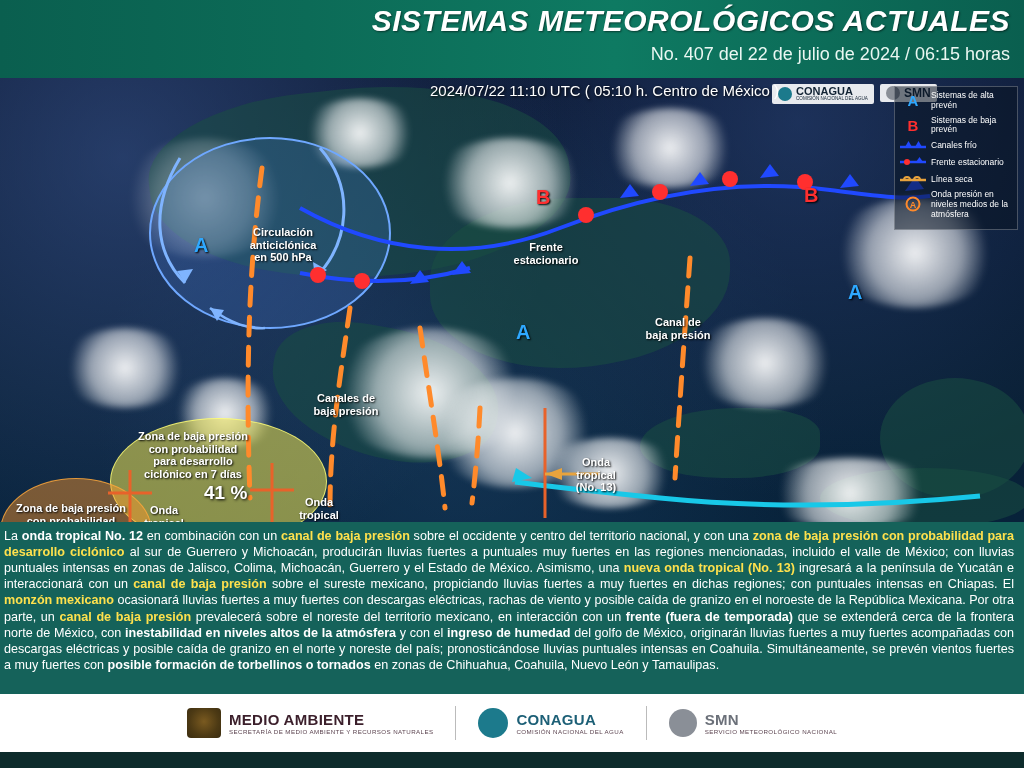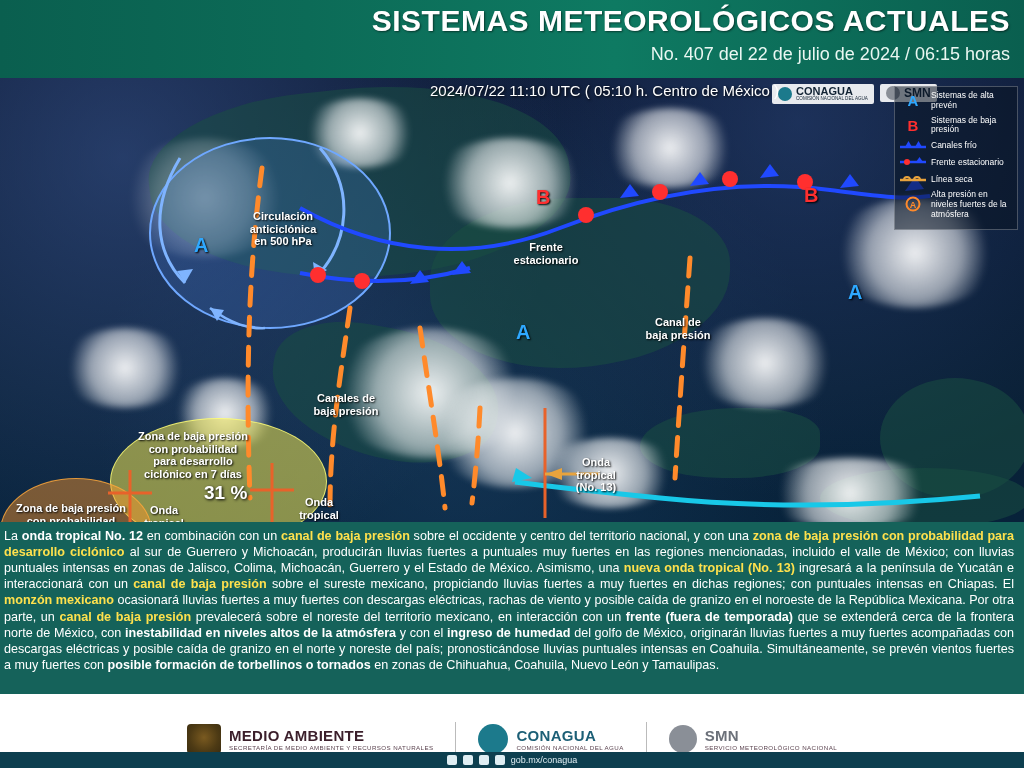--- a/index.html
+++ b/index.html
@@ -3,21 +3,21 @@
 <meta charset="utf-8">
 <style>
   html,body{margin:0;padding:0;background:#0d2b2b;}
   body{width:1024px;height:768px;overflow:hidden;font-family:"Liberation Sans",sans-serif;}
   .page{position:relative;width:1024px;height:768px;}
 
   
   .header{position:absolute;left:0;top:0;width:1024px;height:78px;
     background:linear-gradient(90deg,#0a5f4f 0%,#0c6b57 30%,#0e7a62 60%,#0a5f4f 100%);}
   .header .title{position:absolute;right:14px;top:4px;color:#ffffff;font-weight:bold;
-    font-size:30px;letter-spacing:.5px;text-shadow:1px 1px 2px rgba(0,0,0,.5);}
+    font-size:30px;letter-spacing:.5px;text-shadow:1px 1px 2px rgba(0,0,0,.5);font-style:italic;}
   .header .subtitle{position:absolute;right:14px;top:44px;color:#eaf7f2;font-size:18px;}
 
   
   .map{position:absolute;left:0;top:78px;width:1024px;height:444px;
     background:#0a1226;overflow:hidden;}
   .ocean{position:absolute;inset:0;
     background:
       radial-gradient(circle at 12% 18%, rgba(60,90,150,.55) 0%, rgba(10,18,38,0) 45%),
       radial-gradient(circle at 78% 10%, rgba(50,80,140,.45) 0%, rgba(10,18,38,0) 42%),
       radial-gradient(circle at 45% 78%, rgba(30,70,110,.5) 0%, rgba(10,18,38,0) 55%),
@@ -67,21 +67,21 @@
 
   
   .textblock{position:absolute;left:0;top:522px;width:1024px;height:172px;
     background:#15625a;color:#fff;font-size:12.6px;line-height:1.28;
     padding:6px 10px 0 4px;box-sizing:border-box;text-align:justify;}
   .hl-y{color:#ffe14d;font-weight:bold;}
   .hl-w{color:#ffffff;font-weight:bold;}
 
   
   .footer{position:absolute;left:0;top:694px;width:1024px;height:58px;background:#ffffff;}
-  .footer-inner{display:flex;align-items:center;justify-content:center;gap:22px;height:58px;margin-top:16px;}
+  .footer-inner{display:flex;align-items:center;justify-content:center;gap:22px;height:58px;}
   .fsep{width:1px;height:34px;background:#bbb;}
   .fblock{display:flex;align-items:center;gap:8px;}
   .fseal{width:34px;height:30px;background:
       radial-gradient(circle at 50% 45%,#7a5a20 0%,#4d3a14 60%,#3a2c10 100%);border-radius:4px;}
   .ftitle{font-size:15px;font-weight:bold;color:#3b1f2b;letter-spacing:.3px;}
   .fsub{font-size:6.2px;color:#5c4450;letter-spacing:.4px;}
   .fcircle{width:30px;height:30px;border-radius:50%;background:#1c7a8c;}
   .fcirc2{width:28px;height:28px;border-radius:50%;background:#8a8f97;}
   .bottombar{position:absolute;left:0;top:752px;width:1024px;height:16px;background:#0d3f4f;
     color:#dfeef3;font-size:9px;display:flex;align-items:center;justify-content:center;gap:6px;}
@@ -182,21 +182,21 @@
       <path d="M562,402 l-16,-6 l16,-6 z" fill="#e8a33d"></path>
       <line x1="545" y1="396" x2="600" y2="396" stroke="#e8a33d" stroke-width="3"></line>
     </svg>
 
     <div class="mlabel blueA" style="left:194px;top:156px;font-size:20px;color:#2ea8ff;">A</div>
     <div class="mlabel blueA" style="left:516px;top:243px;font-size:20px;color:#2ea8ff;">A</div>
     <div class="mlabel blueA" style="left:848px;top:203px;font-size:20px;color:#2ea8ff;">A</div>
     <div class="mlabel redB" style="left:536px;top:108px;font-size:20px;color:#ff2f2f;">B</div>
     <div class="mlabel redB" style="left:804px;top:106px;font-size:20px;color:#ff2f2f;">B</div>
 
-    <div class="mlabel" style="left:228px;top:132px;width:110px;white-space:pre-line;">Circulación
+    <div class="mlabel" style="left:228px;top:148px;width:110px;white-space:pre-line;">Circulación
 anticiclónica
 en 500 hPa</div>
     <div class="mlabel" style="left:500px;top:163px;width:92px;white-space:pre-line;">Frente
 estacionario</div>
     <div class="mlabel" style="left:632px;top:238px;width:92px;white-space:pre-line;">Canal de
 baja presión</div>
     <div class="mlabel" style="left:300px;top:314px;width:92px;white-space:pre-line;">Canales de
 baja presión</div>
     <div class="mlabel" style="left:118px;top:352px;width:150px;white-space:pre-line;">Zona de  baja presión
 con probabilidad
@@ -209,21 +209,21 @@
     <div class="mlabel" style="left:136px;top:426px;width:56px;white-space:pre-line;">Onda
 tropical
 No. 11</div>
     <div class="mlabel" style="left:290px;top:418px;width:58px;white-space:pre-line;">Onda
 tropical
 No. 12</div>
     <div class="mlabel" style="left:562px;top:378px;width:68px;white-space:pre-line;">Onda
 tropical
 (No. 13)</div>
 
-    <div class="bigpct" style="left:204px;top:404px;">31 %</div>
+    <div class="bigpct" style="left:204px;top:404px;">41 %</div>
 
     <div class="tsstamp">2024/07/22 11:10 UTC ( 05:10 h. Centro de México )</div>
 
     <div class="logochip" style="left:772px;">
       <span style="width:14px;height:14px;background:#1c7a8c;border-radius:50%;"></span>
       <span style="display:flex;flex-direction:column;line-height:1;">
         <span style="font-size:11px;font-weight:bold;">CONAGUA</span>
         <span style="font-size:4.6px;">COMISIÓN NACIONAL DEL AGUA</span>
       </span>
     </div>
@@ -232,21 +232,21 @@
       <span style="font-size:12px;font-weight:bold;">SMN</span>
     </div>
 
     <div class="legend">
       <div class="legrow">
         <span class="legsym blueA">A</span>
         <span>Sistemas de alta prevén</span>
       </div>
       <div class="legrow">
         <span class="legsym redB">B</span>
-        <span>Sistemas de baja presión</span>
+        <span>Sistemas de baja prevén</span>
       </div>
       <div class="legrow">
         <span class="legsym">
           <svg width="26" height="9" viewBox="0 0 26 9">
               <line x1="0" y1="7" x2="26" y2="7" stroke="#2049ff" stroke-width="2.5"></line>
               <path d="M5,7 l3.5,-6 l3.5,6 z" fill="#2049ff"></path>
               <path d="M15,7 l3.5,-6 l3.5,6 z" fill="#2049ff"></path>
             </svg>
         </span>
         <span>Canales frío</span>
@@ -271,21 +271,21 @@
         </span>
         <span>Línea seca</span>
       </div>
       <div class="legrow">
         <span class="legsym">
           <svg width="26" height="16" viewBox="0 0 26 16">
               <circle cx="13" cy="8" r="6.5" fill="none" stroke="#ff8a2b" stroke-width="2"></circle>
               <text x="13" y="12" font-size="9" fill="#ff8a2b" text-anchor="middle" font-family="Liberation Sans">A</text>
             </svg>
         </span>
-        <span>Alta presión en niveles fuertes de la atmósfera</span>
+        <span>Onda presión en niveles medios de la atmósfera</span>
       </div>
     </div>
   </div>
 
   <div class="textblock">
     <span id="discussion-text"><span>La </span><span class="hl-w">onda tropical No. 12</span><span> en combinación con un </span><span class="hl-y">canal de baja presión</span><span> sobre el occidente y centro del territorio nacional, y con una </span><span class="hl-y">zona de baja presión con probabilidad para desarrollo ciclónico</span><span> al sur de Guerrero y Michoacán, producirán lluvias fuertes a puntuales muy fuertes en las regiones mencionadas, incluido el valle de México; con lluvias puntuales intensas en zonas de Jalisco, Colima, Michoacán, Guerrero y el Estado de México. Asimismo, una </span><span class="hl-y">nueva onda tropical (No. 13)</span><span> ingresará a la península de Yucatán e interaccionará con un </span><span class="hl-y">canal de baja presión</span><span> sobre el sureste mexicano, propiciando lluvias fuertes a muy fuertes en dichas regiones; con puntuales intensas en Chiapas. El </span><span class="hl-y">monzón mexicano</span><span> ocasionará lluvias fuertes a muy fuertes con descargas eléctricas, rachas de viento y posible caída de granizo en el noroeste de la República Mexicana. Por otra parte, un </span><span class="hl-y">canal de baja presión</span><span> prevalecerá sobre el noreste del territorio mexicano, en interacción con un </span><span class="hl-w">frente (fuera de temporada)</span><span> que se extenderá cerca de la frontera norte de México, con </span><span class="hl-w">inestabilidad en niveles altos de la atmósfera</span><span> y con el </span><span class="hl-w">ingreso de humedad</span><span> del golfo de México, originarán lluvias fuertes a muy fuertes acompañadas con descargas eléctricas y posible caída de granizo en el norte y noreste del país; pronosticándose lluvias puntuales intensas en Coahuila. Simultáneamente, se prevén vientos fuertes a muy fuertes con </span><span class="hl-w">posible formación de torbellinos o tornados</span><span> en zonas de Chihuahua, Coahuila, Nuevo León y Tamaulipas.</span></span>
   </div>
 
   <div class="footer">
     <div class="footer-inner">
@@ -308,21 +308,14 @@
       <div class="fblock">
         <div class="fcirc2"></div>
         <div>
           <div class="ftitle" style="color:#6b7079;">SMN</div>
           <div class="fsub">SERVICIO METEOROLÓGICO NACIONAL</div>
         </div>
       </div>
     </div>
   </div>
 
-  <div class="bottombar">
-    <span class="sico"></span>
-    <span class="sico"></span>
-    <span class="sico"></span>
-    <span class="sico"></span>
-    <span>gob.mx/conagua</span>
-  </div>
 
 </div>
 
 </body></html>

